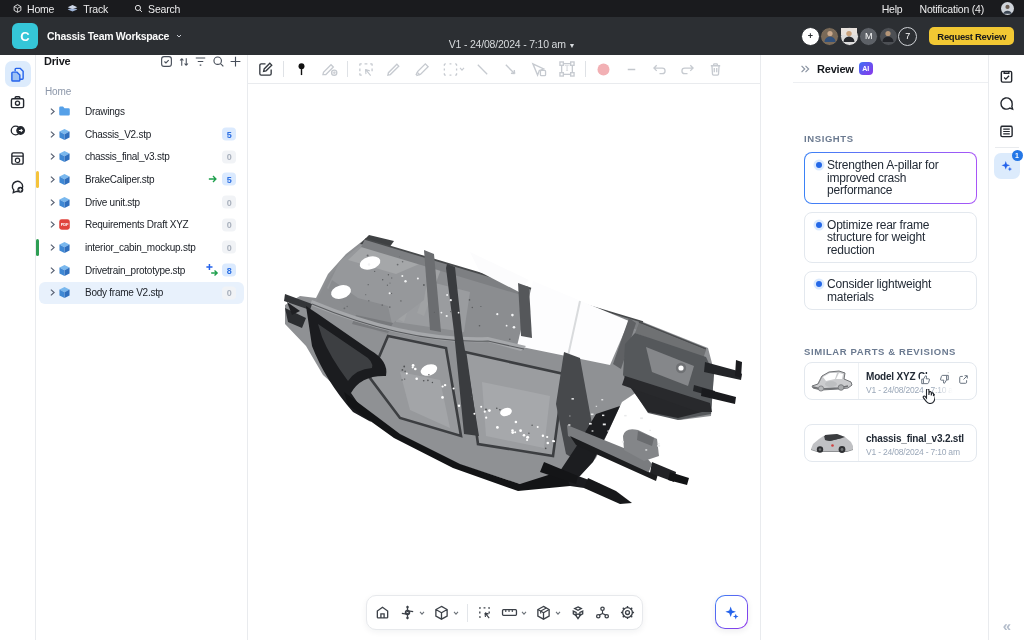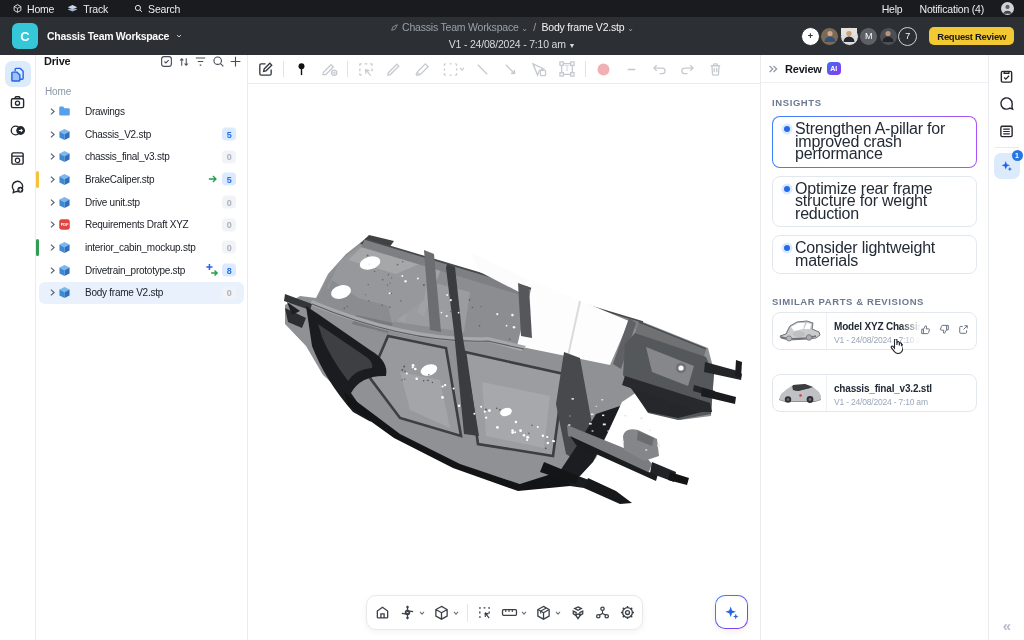--- a/index.html
+++ b/index.html
@@ -58,36 +58,36 @@
 .btool { position:absolute; left:118px; top:511px; width:277px; height:35px; background:#fff;
   border:1px solid #e7e9ec; border-radius:10px; box-shadow:0 2px 6px rgba(20,30,50,.06);
   display:flex; align-items:center; padding-left:3px; }
 .btool .tic { width:25px; display:flex; justify-content:center; align-items:center; }
 .btool .dv { width:1px; height:18px; background:#e3e6ea; margin:0 4px; }
 .aibtn { position:absolute; left:467px; top:511px; width:33px; height:34px; border-radius:10px;
   background:linear-gradient(#fff,#fff) padding-box,
     linear-gradient(135deg,#3b82f6,#9333ea) border-box;
   border:1.5px solid transparent; display:flex; align-items:center; justify-content:center;
   box-shadow:0 2px 6px rgba(20,30,50,.08); }
-.review { width:228px; border-left:1px solid #e9ebee; background:#fff; }
+.review { width:228px; border-left:1px solid #e9ebee; background:#fff;padding-left:32px; }
 .rhead { height:28px; border-bottom:1px solid #edeff2; display:flex; align-items:center;
   padding-left:7px; }
 .rhead .t { font-size:11px; font-weight:bold; color:#14171c; letter-spacing:-0.2px; margin-left:6px;}
 .aibadge { margin-left:5px; width:14px; height:13px; border-radius:4px;
   background:linear-gradient(135deg,#3e6ff5,#8b37ea); color:#fff; font-size:7px; font-weight:bold;
   display:flex; align-items:center; justify-content:center; }
 .rbody { padding:14px 11px 0 11px; }
-.slabel { font-size:9.5px; font-weight:bold; color:#6b7a90; letter-spacing:0.6px; }
+.slabel { font-size:9.5px; font-weight:bold; color:#6b7a90; letter-spacing:0.6px;margin-top:36px; }
 .icard { border:1px solid #e3e8ee; border-radius:8px; padding:6px 10px 6px 9px;
   margin-top:8px; display:flex; min-height:29px; align-items:flex-start; }
 .icard.grad { border:1.5px solid transparent;
   background:linear-gradient(#fff,#fff) padding-box, linear-gradient(90deg,#3b82f6,#a855f7) border-box; }
 .icard .dot { width:6px; height:6px; background:#2569e8; border-radius:50%; margin-top:3px;
   box-shadow:0 0 0 2.5px #dbeafe; flex:none; margin-left:2px; }
-.icard .tx { font-size:16px; color:#232b36; line-height:12.5px; letter-spacing:-0.2px; margin-left:5px; }
+.icard .tx { font-size:12px; color:#232b36; line-height:12.5px; letter-spacing:-0.2px; margin-left:5px; }
 .pcard { border:1px solid #e3e8ee; border-radius:8px; margin-top:5px; height:38px;
   display:flex; align-items:center; position:relative; }
 .pthumb { width:54px; height:36px; border-right:1px solid #eef1f4; display:flex;
   align-items:center; justify-content:center; flex:none; }
 .pinfo { margin-left:7px; margin-top:4px; overflow:hidden; position:relative; }
 .pinfo .n { font-size:10px; font-weight:bold; color:#232b36; letter-spacing:-0.2px; white-space:nowrap; }
 .pinfo .s { font-size:8.5px; color:#9aa7b8; margin-top:3px; letter-spacing:-0.2px; white-space:nowrap;}
 .pcard + .pcard { margin-top:24px; }
 .fade { position:absolute; right:0; top:0; bottom:0; width:26px; background:linear-gradient(90deg, rgba(255,255,255,0), #fff 80%); }
 .pacts { position:absolute; right:7px; top:11px; display:flex; gap:8px; background:#fff; }
@@ -128,23 +128,20 @@
         <path d="M2.5 14.5 a6 6 0 0 1 11 0 z" fill="#3c4754"></path>
       </svg>
   </div>
 </div>
 <div class="top2">
   <div class="cav">C</div>
     <div class="wsname">Chassis Team Workspace</div>
   <svg width="8" height="8" viewBox="0 0 12 12" style="margin-left:6px">
       <path d="M3 4.5 6 7.5 9 4.5" fill="none" stroke="#c8ccd2" stroke-width="1.5"></path>
     </svg>
-  <div class="crumb"><svg width="9" height="9" viewBox="0 0 16 16" style="vertical-align:-1px">
-        <path d="M3 13 5 7 11 4 13 3 12 5 9 11 3 13Z" fill="none" stroke="#9aa0a9" stroke-width="1.4"></path>
-      </svg> Chassis Team Workspace <span style="font-size:8px">⌄</span> &nbsp;/&nbsp; <span class="w">Body frame V2.stp</span> <span style="font-size:8px">⌄</span></div>
   <div class="vline">V1 - 24/08/2024 - 7:10 am <span style="font-size:7px">▼</span></div>
   <div class="rgrp">
     <div class="avs">
       <div class="av" style="background:#fff; color:#2c2f33; margin-left:0; font-weight:bold;">+</div>
       <div class="av" style="background:#7a6a58;">
           <svg width="16" height="16" viewBox="0 0 16 16">
             <circle cx="8" cy="5.6" r="2.6" fill="#caa98c"></circle>
             <path d="M2.5 14 a5.5 5.5 0 0 1 11 0 z" fill="#31507a"></path>
           </svg>
         </div>
@@ -775,21 +772,21 @@
           <div class="tx">Strengthen A-pillar for improved crash performance</div>
         </div>
       <div class="icard">
           <div class="dot"></div>
           <div class="tx">Optimize rear frame structure for weight reduction</div>
         </div>
       <div class="icard">
           <div class="dot"></div>
           <div class="tx">Consider lightweight materials</div>
         </div>
-      <div class="slabel" style="display:block; margin-top:22px;">SIMILAR PARTS &amp; REVISIONS</div>
+      <div class="slabel" style="display:block; margin-top:36px;">SIMILAR PARTS &amp; REVISIONS</div>
       <div class="pcard">
         <div class="pthumb">
             <svg width="46" height="28" viewBox="0 0 46 28" id="th1">
  <path d="M3 19 9 17 13 9 20 5 30 4 36 6 35 12 42 15 43 18 39 21 30 22 12 23 4 21Z" fill="#cbccce" stroke="#707275" stroke-width="1"></path>
  <path d="M14 10 21 6 28 6 26 12 17 14Z" fill="#fff"></path>
  <path d="M30 6 34 7 33 12 27 12Z" fill="#fff"></path>
  <path d="M9 17 13 9" stroke="#8a8c8e" stroke-width="1"></path>
  <path d="M4 20 12 22 30 21 39 19" fill="none" stroke="#6f7174" stroke-width="1.4"></path>
  <circle cx="12" cy="21.5" r="2.6" fill="#b7b9bb" stroke="#77797c" stroke-width="0.8"></circle>
  <circle cx="32" cy="20.5" r="2.8" fill="#a9abad" stroke="#6f7174" stroke-width="0.8"></circle>

